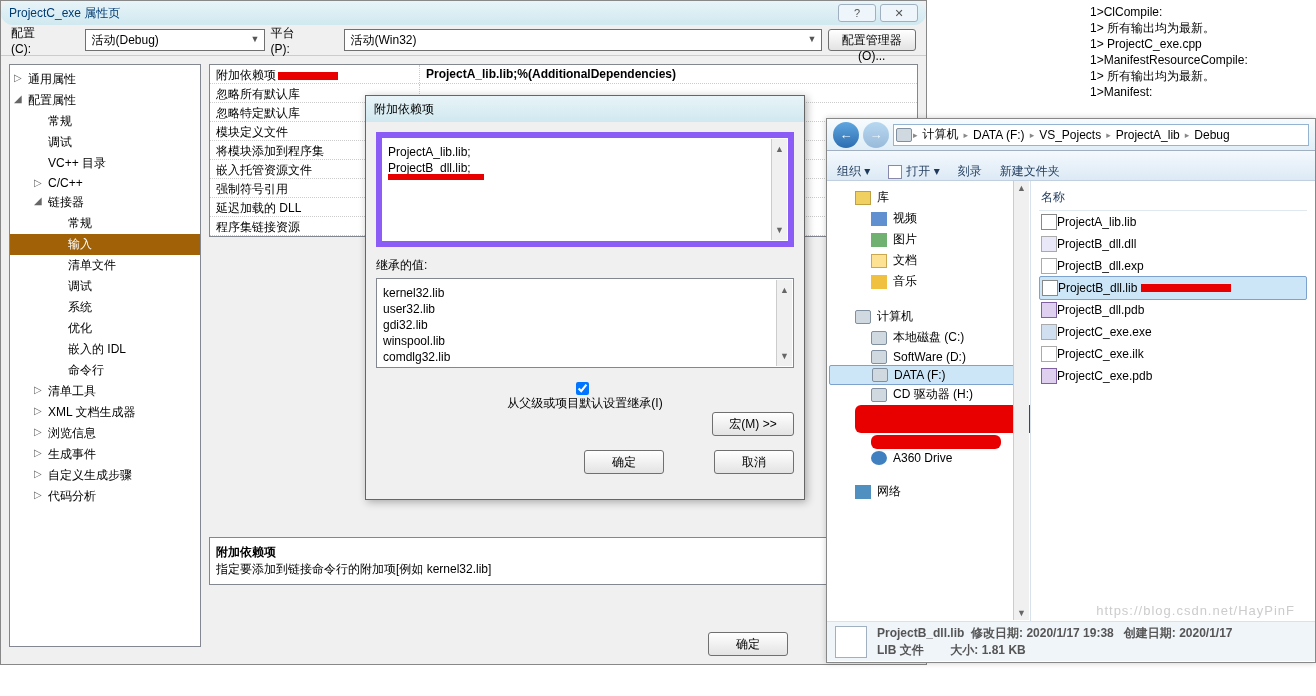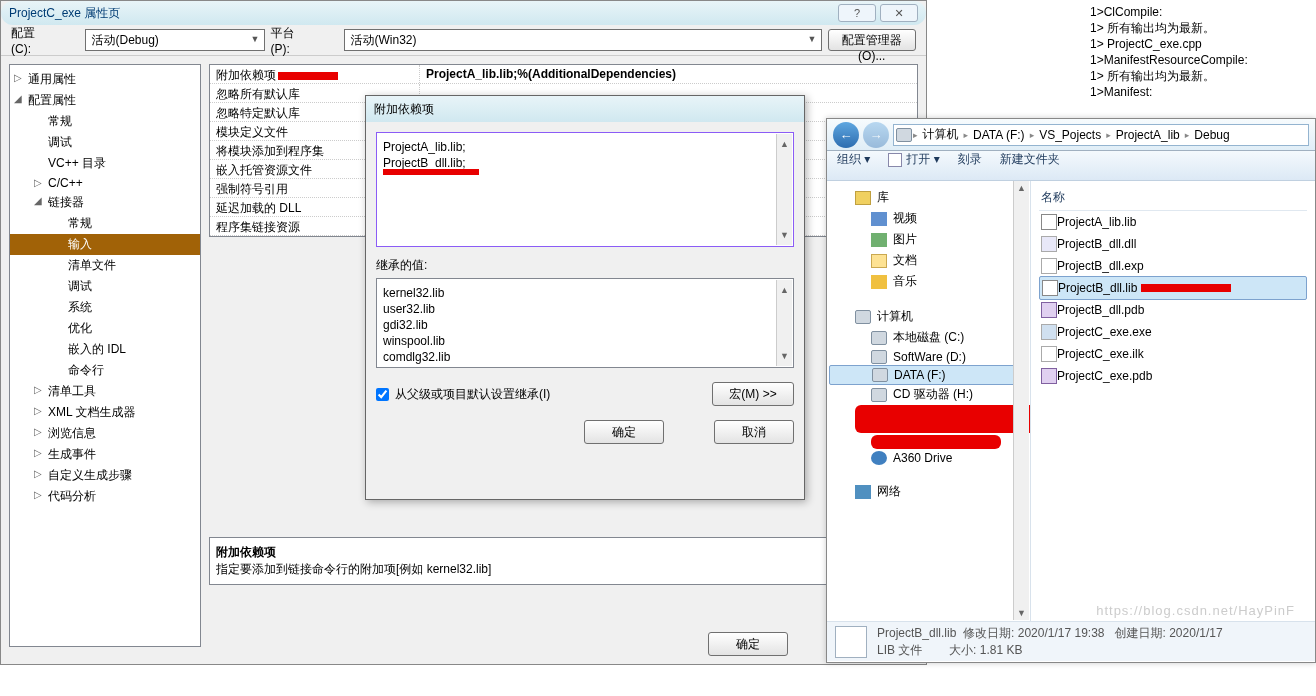--- a/index.html
+++ b/index.html
@@ -40,40 +40,40 @@
 
 .desc-box { margin-top: 300px; background: #fff; border: 1px solid #828790; padding: 6px; height: 48px; }
 .desc-title { font-weight: bold; }
 
 .prop-footer { position: absolute; bottom: 8px; right: 8px; display: flex; gap: 8px; }
 .std-btn { width: 80px; height: 24px; border: 1px solid #707070; background: linear-gradient(#fff,#e3e3e3); border-radius: 3px; margin-left: 42px; }
 
 .dialog { position: absolute; top: 95px; left: 365px; width: 440px; height: 405px; background: #f0f0f0; border: 1px solid #666; box-shadow: 2px 2px 8px rgba(0,0,0,0.3); z-index: 10; }
 .dlg-title { height: 26px; padding: 5px 8px; background: linear-gradient(#e8f4f8,#d0e8f0); }
 .dlg-body { padding: 10px; }
-.dlg-edit { width: 100%; height: 115px; background: #fff; border: 1px solid #8b5cf6; padding: 6px; font-family: "Segoe UI"; line-height: 16px; position: relative; }
+.dlg-edit { width: 100%; height: 115px; background: #fff; border: 6px solid #8b5cf6; padding: 6px; font-family: "Segoe UI"; line-height: 16px; position: relative; }
 .dlg-edit .red-ul { position: absolute; top: 36px; left: 6px; width: 96px; height: 6px; background: #e80000; }
 .dlg-label { margin-top: 10px; margin-bottom: 4px; }
 .dlg-inherit { width: 100%; height: 90px; background: #fff; border: 1px solid #828790; padding: 6px; line-height: 16px; position: relative; }
 .scroll-fake { position: absolute; right: 1px; top: 1px; bottom: 1px; width: 16px; background: #f0f0f0; border-left: 1px solid #ccc; }
 .scroll-fake::before { content: "▲"; position: absolute; top: 2px; left: 3px; font-size: 9px; color: #666; }
 .scroll-fake::after { content: "▼"; position: absolute; bottom: 2px; left: 3px; font-size: 9px; color: #666; }
-.dlg-check-row { margin-top: 14px; display: flex; align-items: center; }
+.dlg-check-row { margin-top: 14px; display: flex; align-items: center; flex-direction: column; }
 .dlg-check-row input { margin-right: 6px; }
 .dlg-macro-btn { margin-left: auto; width: 82px; height: 24px; border: 1px solid #707070; background: linear-gradient(#fff,#e3e3e3); border-radius: 3px; }
 .dlg-footer { margin-top: 14px; display: flex; justify-content: flex-end; gap: 8px; }
 
 .explorer { position: absolute; top: 118px; right: 0; width: 490px; height: 545px; background: #fff; border: 1px solid #888; box-shadow: 0 0 6px rgba(0,0,0,0.2); z-index: 5; }
 .exp-nav { height: 32px; background: linear-gradient(#f7fbfd,#e0eef7); display: flex; align-items: center; padding: 2px 6px; gap: 4px; border-bottom: 1px solid #a0b0c0; }
 .nav-btn { width: 26px; height: 26px; border-radius: 13px; background: linear-gradient(#5fa7e0,#2d6db0); color: #fff; display: flex; align-items: center; justify-content: center; font-size: 13px; }
 .nav-btn.fwd { opacity: 0.4; }
 .crumb-bar { flex: 1; height: 22px; border: 1px solid #94b4d0; background: #fff; display: flex; align-items: center; padding: 0 2px; overflow: hidden; }
 .crumb { padding: 2px 4px; white-space: nowrap; }
 .crumb-sep { color: #888; font-size: 9px; padding: 0 1px; }
-.exp-toolbar { height: 30px; background: linear-gradient(#f4f9fd,#dce9f5); display: flex; align-items: flex-start; padding: 0 10px; gap: 18px; border-bottom: 1px solid #c0d0e0; }
+.exp-toolbar { height: 30px; background: linear-gradient(#f4f9fd,#dce9f5); display: flex; align-items: flex-end; padding: 0 10px; gap: 18px; border-bottom: 1px solid #c0d0e0; }
 .exp-tb-item { color: #1e395b; display: flex; align-items: center; gap: 4px; }
 .exp-body { display: flex; height: 440px; }
 .exp-tree { width: 204px; border-right: 1px solid #d8e2ec; padding: 6px 2px; overflow: hidden; position: relative; }
 .exp-tree .scroll-fake { top: 0; }
 .et-item { padding: 2px 4px 2px 26px; display: flex; align-items: center; gap: 6px; white-space: nowrap; }
 .et-item.l1 { padding-left: 42px; }
 .et-item.sel { background: #cde6f7; border: 1px solid #7da2ce; border-radius: 2px; margin: -1px 0; }
 .et-icon { width: 16px; height: 14px; display: inline-block; }
 .ic-lib { background: #f0d060; border: 1px solid #c0a040; }
 .ic-drive { background: #d0d8e0; border: 1px solid #8090a0; border-radius: 2px; }
@@ -88,21 +88,21 @@
 .file-row.sel { background: #cde6f7; border: 1px solid #7da2ce; border-radius: 2px; margin: -1px 0; }
 .fi { width: 16px; height: 16px; display: inline-block; background: #eee; border: 1px solid #aaa; }
 .fi.lib { background: #fff; border-color: #888; }
 .fi.dll { background: #e8e8f8; }
 .fi.exp { background: #fff; }
 .fi.ilk { background: #fff; }
 .fi.pdb { background: #e0d0f0; border-color: #8060a0; }
 .fi.exe { background: #d0e0f0; }
 .file-row .red-line { width: 90px; height: 8px; background: #e80000; margin-left: 4px; }
 
-.exp-status { height: 40px; border-top: 1px solid #d8e2ec; background: #f0f5fa; padding: 4px 8px; display: flex; align-items: center; gap: 10px; color: #555; }
+.exp-status { height: 40px; border-top: 1px solid #d8e2ec; background: #f0f5fa; padding: 4px 8px; display: flex; align-items: center; gap: 10px; color: #555; font-weight: bold; }
 .exp-status .thumb { width: 32px; height: 32px; background: #fff; border: 1px solid #a0b0c0; }
 .watermark { position: absolute; right: 20px; bottom: 44px; color: #ccc; font-size: 13px; letter-spacing: 1px; }
 </style>
 </head>
 <body>
 
 <div class="vs-output">
   <div>1&gt;ClCompile:</div>
   <div>1&gt;  所有输出均为最新。</div>
   <div>1&gt;  ProjectC_exe.cpp</div>

